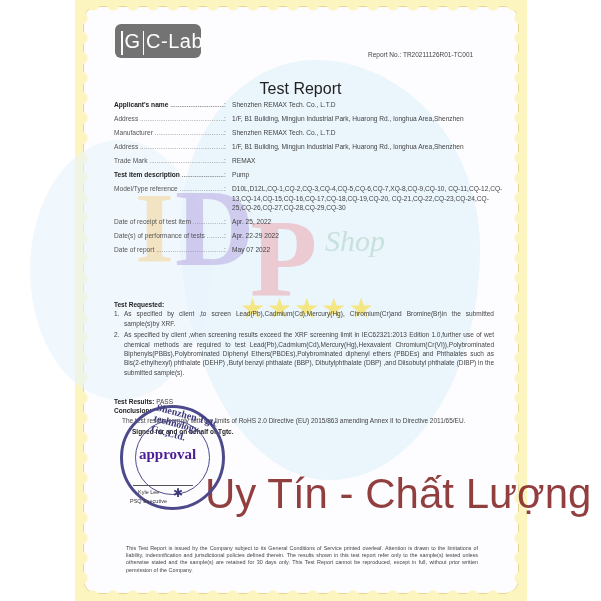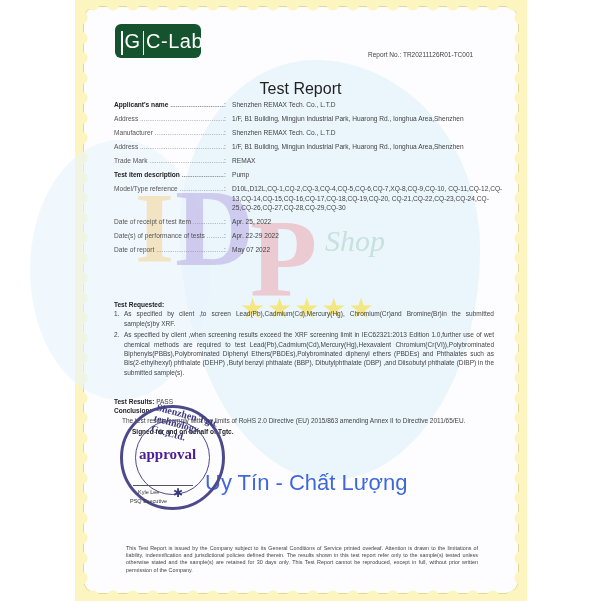--- a/index.html
+++ b/index.html
@@ -41,25 +41,25 @@
     .wm-blob2 {
       position: absolute; left: 30px; top: 140px; width: 180px; height: 260px;
       background: #e8f3fb; border-radius: 50%; opacity: 0.6;
     }
     .wm-letter { position: absolute; font-family: "Liberation Serif", serif; font-weight: bold; opacity: 0.35; }
     .wm-i { left: 135px; top: 170px; font-size: 100px; color: #f7c25a; }
     .wm-d { left: 175px; top: 165px; font-size: 110px; color: #9d7ed6; }
     .wm-p { left: 250px; top: 195px; font-size: 110px; color: #ee7b86; }
     .wm-shop { position: absolute; left: 325px; top: 224px; font-size: 30px; font-style: italic; color: #b9d9cf; font-family: "Liberation Serif", serif; opacity: 0.7; }
     .wm-stars { position: absolute; left: 240px; top: 292px; font-size: 28px; color: #f8e050; letter-spacing: 2px; opacity: 0.7; }
-    .wm-text { position: absolute; left: 205px; top: 470px; font-size: 22px; color: #1d4ed8; opacity: 0.85; white-space: nowrap; }
+    .wm-text { position: absolute; left: 205px; top: 470px; font-size: 42px; color: #7f1d1d; opacity: 0.85; white-space: nowrap; }
 
     .logo {
       position: absolute; left: 115px; top: 24px; width: 86px; height: 34px;
-      background: #14532d; border-radius: 6px; color: #fff;
+      background: #737373; border-radius: 6px; color: #fff;
       font-size: 20px; line-height: 34px; padding-left: 4px; letter-spacing: 0.5px; white-space: nowrap;
     }
     .logo .bar { display: inline-block; width: 1.5px; height: 24px; background: #fff; vertical-align: middle; margin: 0 2px; }
 
     .report-no { position: absolute; left: 368px; top: 51px; font-size: 6.5px; color: #444; }
     .title { position: absolute; left: 0; width: 601px; top: 80px; text-align: center; font-size: 16px; color: #222; }
 
     .fields { position: absolute; left: 114px; top: 100px; width: 390px; }
     .row { display: flex; font-size: 6.6px; line-height: 9.5px; margin-bottom: 4.5px; }
     .row .label { width: 110px; color: #555; white-space: nowrap; overflow: hidden; }

